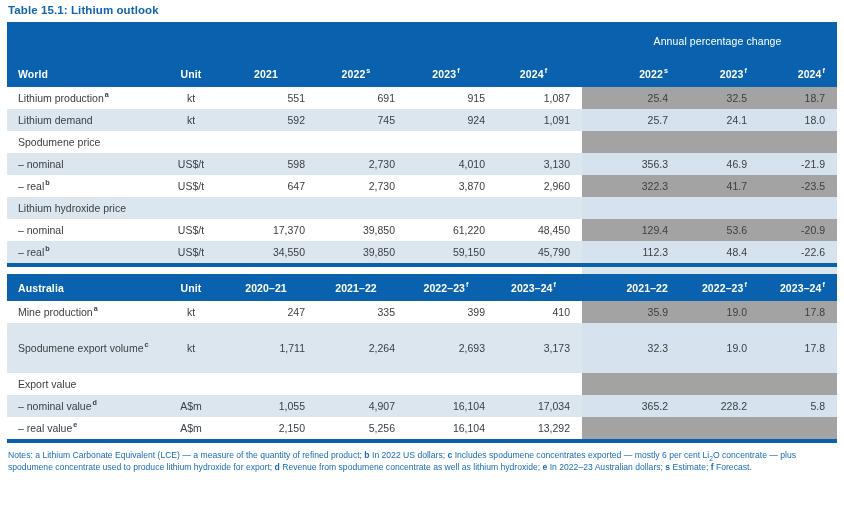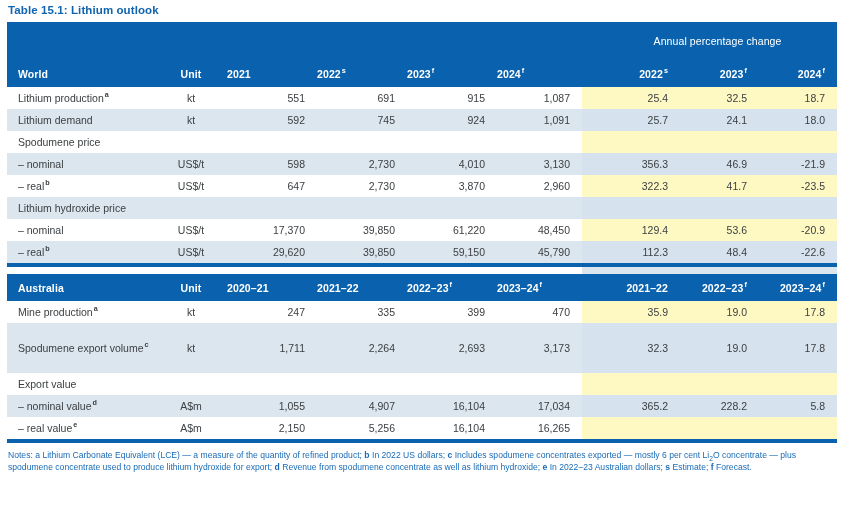--- a/index.html
+++ b/index.html
@@ -83,21 +83,21 @@
   tr.colhead td {
     background: #0a62ae;
     color: #ffffff;
     font-weight: bold;
     font-size: 10.5px;
     height: 27px;
     letter-spacing: 0.1px;
   }
   tr.colhead td.h-label { text-align: left;  padding-left: 11px; }
   tr.colhead td.h-unit  { text-align: center; }
-  tr.colhead td.h-num   { text-align: left; padding-right: 12px; margin-top: 13px; }
+  tr.colhead td.h-num   { text-align: center; padding-right: 12px; margin-top: 13px; }
   tr.colhead td.h-pct   { text-align: right; padding-right: 12px; }
   tr.colhead td.h-gap   { background: #0a62ae; }
 
   
   tr.section-gap td {
     height: 7px;
     background: #ffffff;
   }
   tr.section-gap td.pct-zone { background: #dce6ef; }
 
@@ -114,21 +114,21 @@
   }
   tr.data td.d-unit  { text-align: center; }
   tr.data td.d-num   { text-align: right; padding-right: 12px; }
   tr.data td.d-pct   { text-align: right; padding-right: 12px; }
 
   
   tr.data.alt td.zone-left { background: #dce6ef; }
   tr.data.plain td.zone-left { background: #ffffff; }
 
   
-  td.pct-zone { background: #fef9c3; }
+  td.pct-zone { background: #a3a3a3; }
   tr.data.alt td.pct-zone { background: #d6e2ed; }
 
   tr.data.tall td { height: 50px; }
 
   
   tr.data td.d-label.grouplabel { }
 
   
   tr.rule td {
     height: 4px;
@@ -283,21 +283,21 @@
             <td class="d-num zone-left">61,220</td>
             <td class="d-num zone-left">48,450</td>
             <td class="pct-zone"></td>
             <td class="d-pct pct-zone">129.4</td>
             <td class="d-pct pct-zone">53.6</td>
             <td class="d-pct pct-zone">-20.9</td>
           </tr>
           <tr class="data alt">
             <td class="d-label zone-left">– real<sup>b</sup></td>
             <td class="d-unit zone-left">US$/t</td>
-            <td class="d-num zone-left">29,620</td>
+            <td class="d-num zone-left">34,550</td>
             <td class="d-num zone-left">39,850</td>
             <td class="d-num zone-left">59,150</td>
             <td class="d-num zone-left">45,790</td>
             <td class="pct-zone"></td>
             <td class="d-pct pct-zone">112.3</td>
             <td class="d-pct pct-zone">48.4</td>
             <td class="d-pct pct-zone">-22.6</td>
           </tr>
           <tr class="rule">
             <td class="" colspan="6"></td>
@@ -320,21 +320,21 @@
             <td class="h-pct">2021–22</td>
             <td class="h-pct">2022–23<sup>f</sup></td>
             <td class="h-pct">2023–24<sup>f</sup></td>
           </tr>
           <tr class="data plain">
             <td class="d-label zone-left">Mine production<sup>a</sup></td>
             <td class="d-unit zone-left">kt</td>
             <td class="d-num zone-left">247</td>
             <td class="d-num zone-left">335</td>
             <td class="d-num zone-left">399</td>
-            <td class="d-num zone-left">470</td>
+            <td class="d-num zone-left">410</td>
             <td class="pct-zone"></td>
             <td class="d-pct pct-zone">35.9</td>
             <td class="d-pct pct-zone">19.0</td>
             <td class="d-pct pct-zone">17.8</td>
           </tr>
           <tr class="data alt tall">
             <td class="d-label zone-left">Spodumene export volume<sup>c</sup></td>
             <td class="d-unit zone-left">kt</td>
             <td class="d-num zone-left">1,711</td>
             <td class="d-num zone-left">2,264</td>
@@ -368,21 +368,21 @@
             <td class="d-pct pct-zone">365.2</td>
             <td class="d-pct pct-zone">228.2</td>
             <td class="d-pct pct-zone">5.8</td>
           </tr>
           <tr class="data plain">
             <td class="d-label zone-left">– real value<sup>e</sup></td>
             <td class="d-unit zone-left">A$m</td>
             <td class="d-num zone-left">2,150</td>
             <td class="d-num zone-left">5,256</td>
             <td class="d-num zone-left">16,104</td>
-            <td class="d-num zone-left">16,265</td>
+            <td class="d-num zone-left">13,292</td>
             <td class="pct-zone"></td>
             <td class="d-pct pct-zone"></td>
             <td class="d-pct pct-zone"></td>
             <td class="d-pct pct-zone"></td>
           </tr>
           <tr class="rule">
             <td class="" colspan="6"></td>
             <td class="pct-zone"></td>
             <td class="pct-zone" colspan="3"></td>
           </tr>

